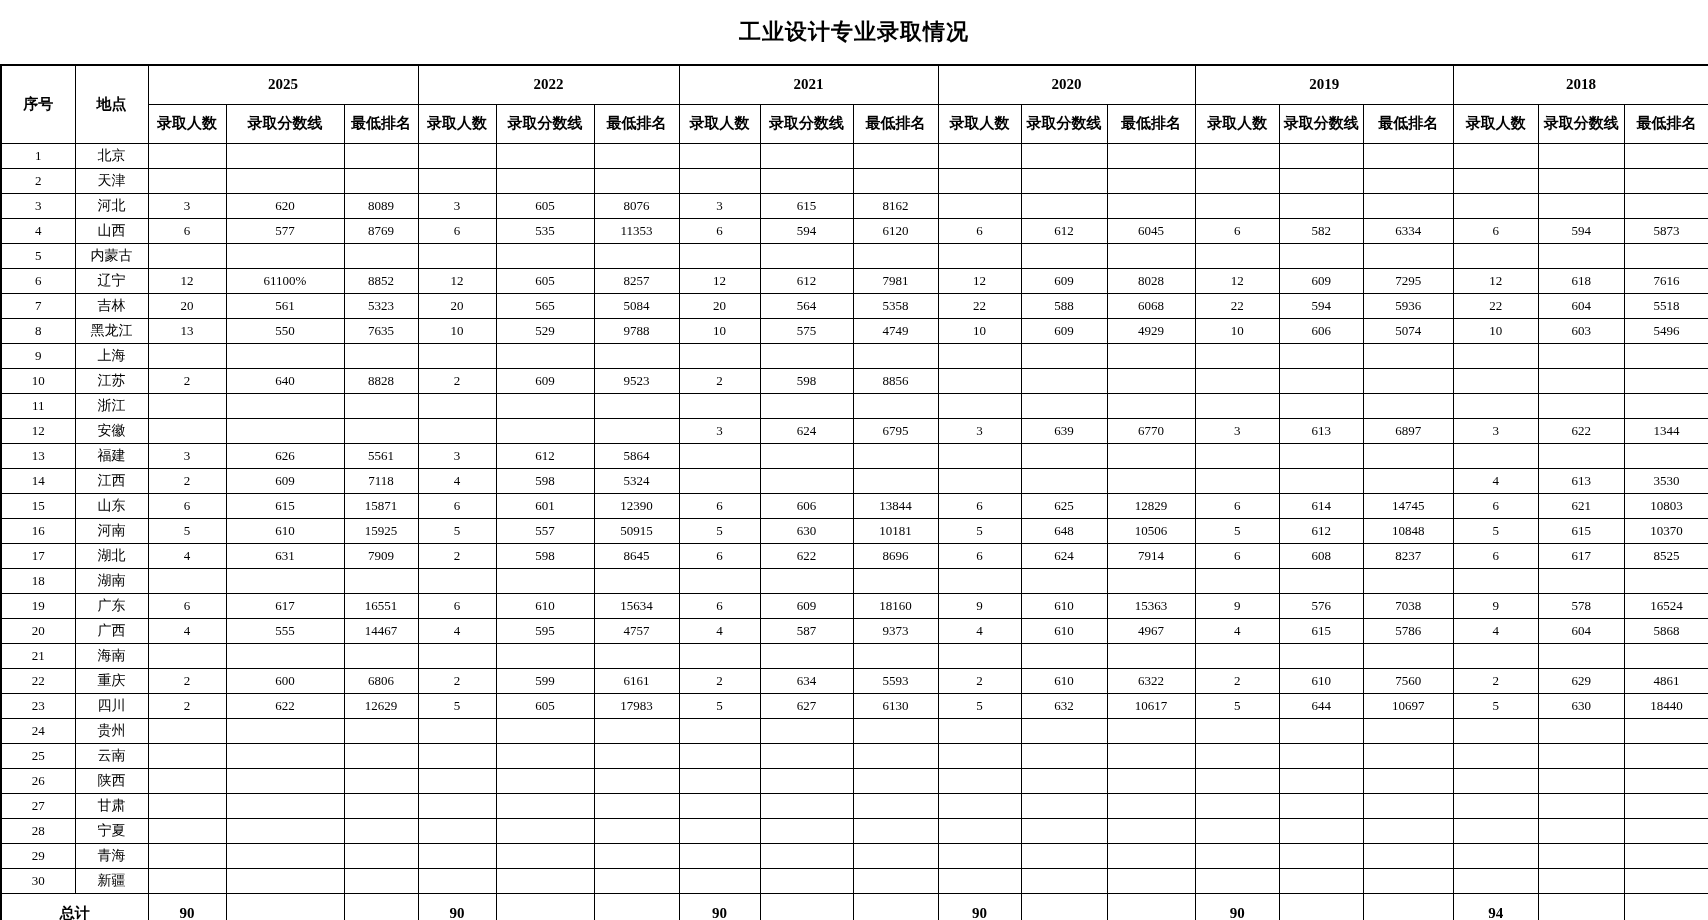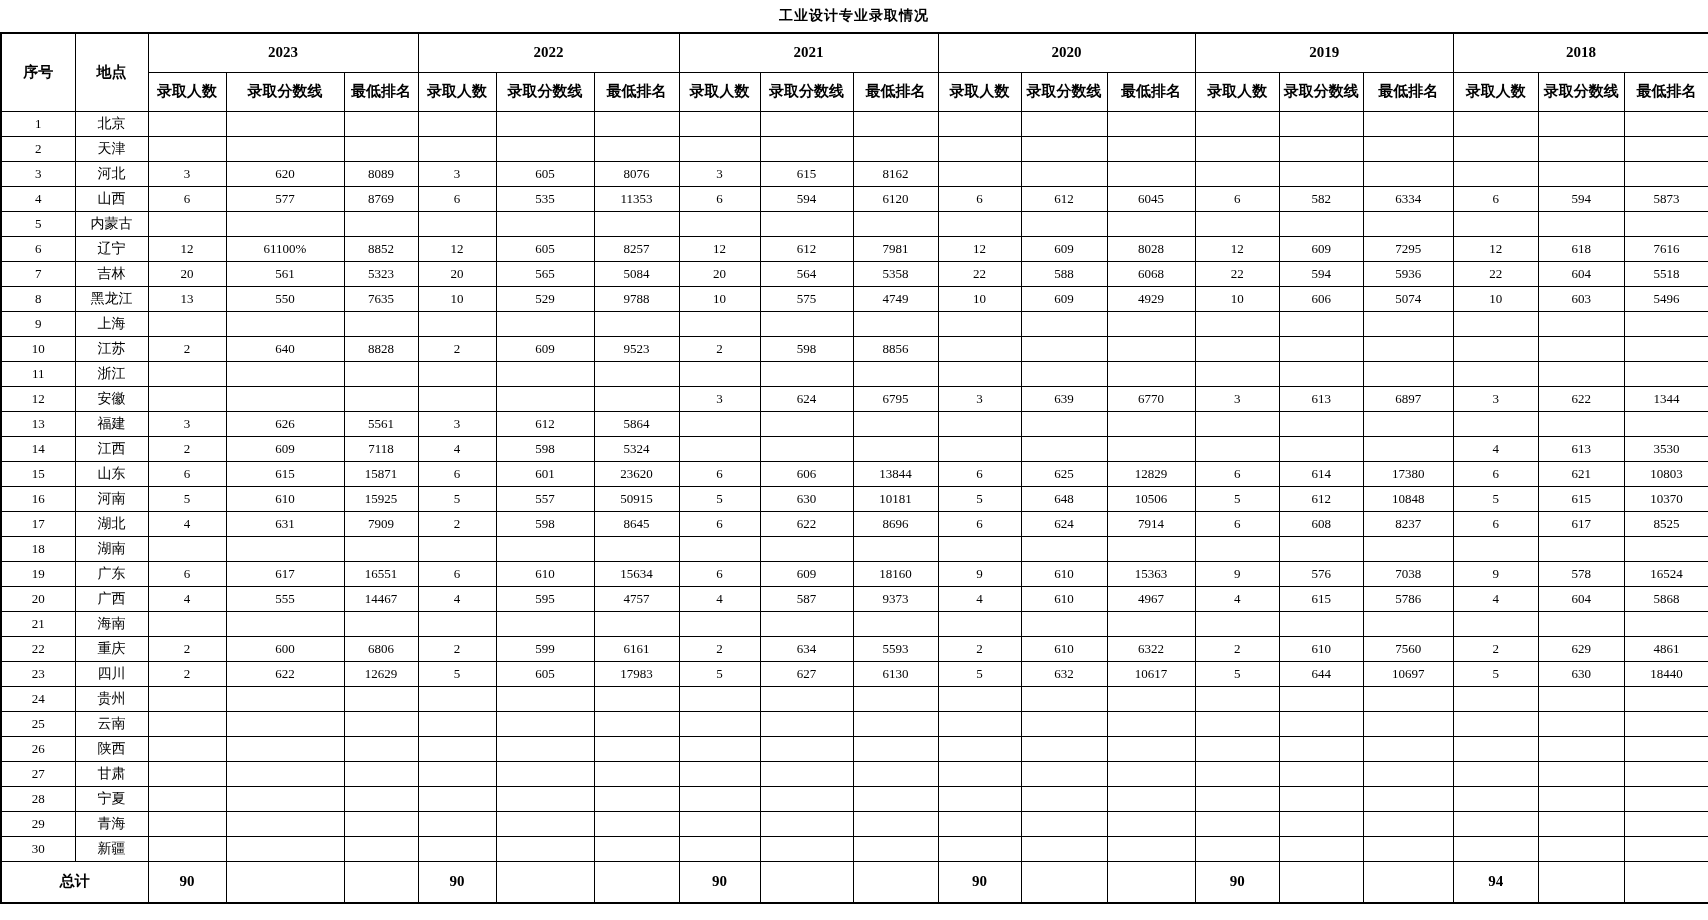--- a/index.html
+++ b/index.html
@@ -4,23 +4,23 @@
 <style>
   * { box-sizing: border-box; }
   html, body {
     margin: 0; padding: 0;
     width: 1708px; height: 920px;
     background: #ffffff; color: #000000;
     font-family: "Liberation Serif", serif;
     overflow: hidden;
   }
   .title {
-    height: 32px;
+    height: 64px;
     display: flex; align-items: center; justify-content: center;
-    font-size: 14px; font-weight: bold; letter-spacing: 1px;
+    font-size: 22px; font-weight: bold; letter-spacing: 1px;
   }
   table.grid {
     border-collapse: collapse;
     table-layout: fixed;
     width: 1708px;
     border: 2px solid #000;
   }
   .grid th, .grid td {
     border: 1px solid #000;
     text-align: center;
@@ -60,21 +60,21 @@
       <col style="width: 84px;">
       <col style="width: 90px;">
       <col style="width: 85px;">
       <col style="width: 86px;">
       <col style="width: 85px;">
     </colgroup>
   <thead>
     <tr id="head-row-1">
       <th rowspan="2">序号</th>
       <th rowspan="2">地点</th>
-    <th colspan="3">2023</th>
+    <th colspan="3">2025</th>
         <th colspan="3">2022</th>
         <th colspan="3">2021</th>
         <th colspan="3">2020</th>
         <th colspan="3">2019</th>
         <th colspan="3">2018</th>
       </tr>
     <tr id="head-row-2">
         <th>录取人数</th>
         <th>录取分数线</th>
         <th>最低排名</th>
@@ -405,30 +405,30 @@
         <td>3530</td>
       </tr>
       <tr>
         <td>15</td>
         <td class="loc">山东</td>
         <td>6</td>
         <td>615</td>
         <td>15871</td>
         <td>6</td>
         <td>601</td>
-        <td>23620</td>
+        <td>12390</td>
         <td>6</td>
         <td>606</td>
         <td>13844</td>
         <td>6</td>
         <td>625</td>
         <td>12829</td>
         <td>6</td>
         <td>614</td>
-        <td>17380</td>
+        <td>14745</td>
         <td>6</td>
         <td>621</td>
         <td>10803</td>
       </tr>
       <tr>
         <td>16</td>
         <td class="loc">河南</td>
         <td>5</td>
         <td>610</td>
         <td>15925</td>

